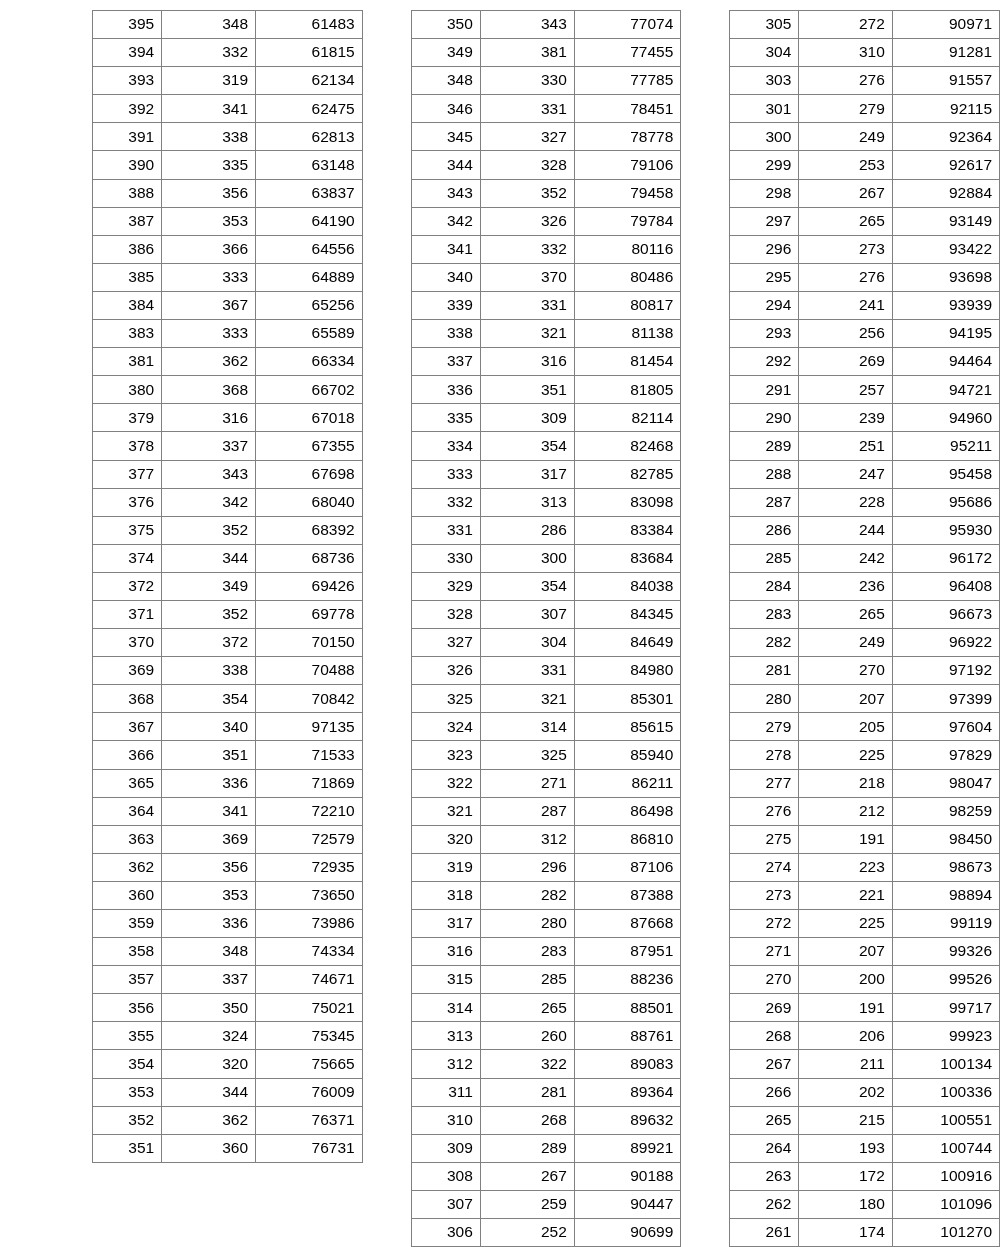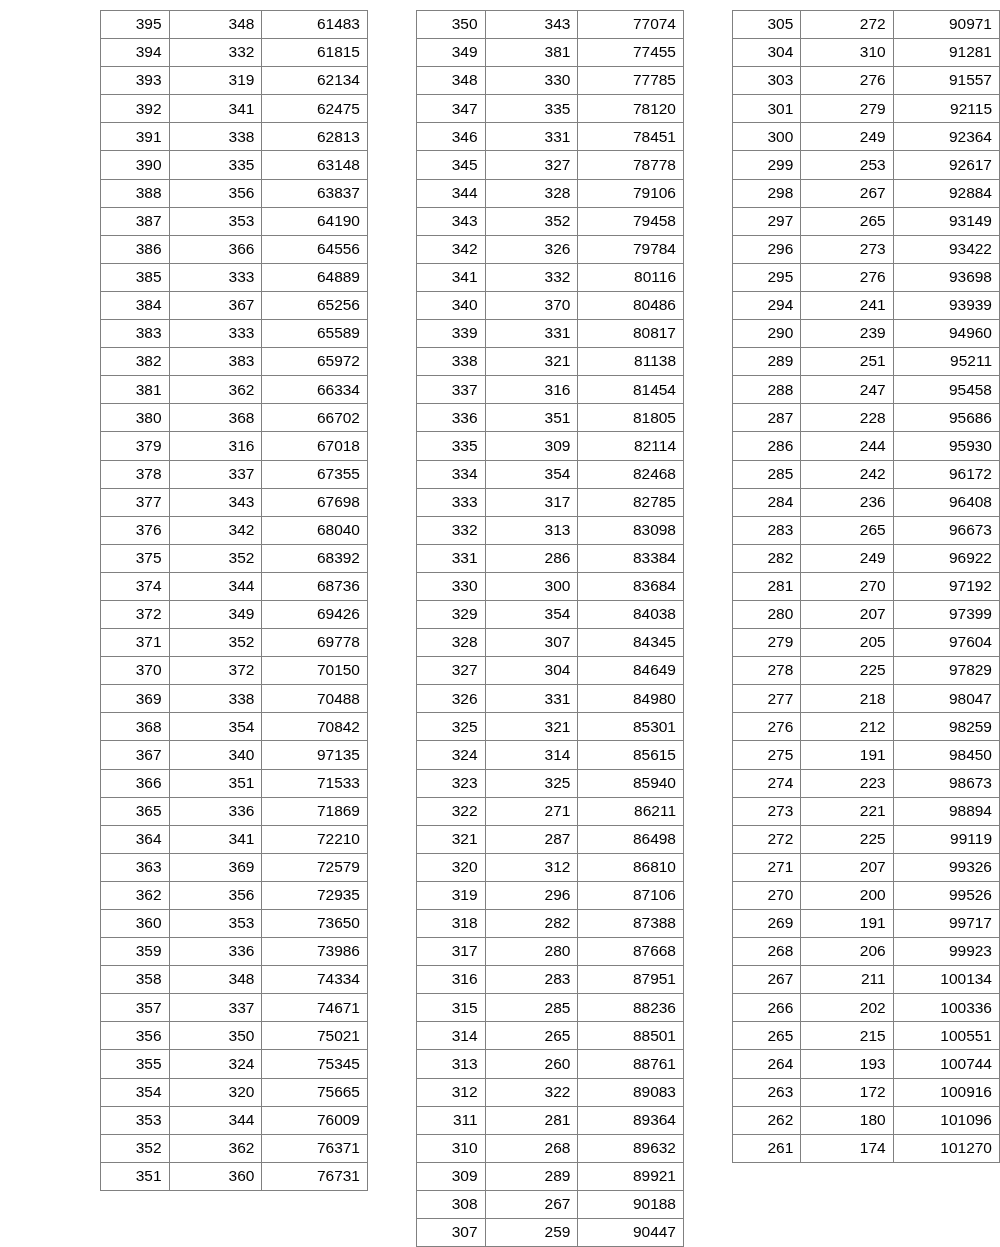--- a/index.html
+++ b/index.html
@@ -13,21 +13,21 @@
     height: 1247px;
     font-family: "Liberation Sans", sans-serif;
     color: #000000;
     overflow: hidden;
   }
   #page {
     position: relative;
     width: 1000px;
     height: 1247px;
     box-sizing: border-box;
-    padding: 10px 0 10px 12px;
+    padding: 10px 0 10px 4px;
     display: flex;
     flex-direction: row;
     align-items: flex-start;
     justify-content: flex-start;
   }
   .table-block {
     display: block;
   }
   .block-0 { margin-left: 88px; }
   .block-1 { margin-left: 48px; }
@@ -114,25 +114,20 @@
             <td class="col-score">384</td>
             <td class="col-count">367</td>
             <td class="col-cum">65256</td>
           </tr>
           <tr>
             <td class="col-score">383</td>
             <td class="col-count">333</td>
             <td class="col-cum">65589</td>
           </tr>
           <tr>
-            <td class="col-score">382</td>
-            <td class="col-count">383</td>
-            <td class="col-cum">65972</td>
-          </tr>
-          <tr>
             <td class="col-score">381</td>
             <td class="col-count">362</td>
             <td class="col-cum">66334</td>
           </tr>
           <tr>
             <td class="col-score">380</td>
             <td class="col-count">368</td>
             <td class="col-cum">66702</td>
           </tr>
           <tr>
@@ -285,25 +280,20 @@
             <td class="col-score">349</td>
             <td class="col-count">381</td>
             <td class="col-cum">77455</td>
           </tr>
           <tr>
             <td class="col-score">348</td>
             <td class="col-count">330</td>
             <td class="col-cum">77785</td>
           </tr>
           <tr>
-            <td class="col-score">347</td>
-            <td class="col-count">335</td>
-            <td class="col-cum">78120</td>
-          </tr>
-          <tr>
             <td class="col-score">346</td>
             <td class="col-count">331</td>
             <td class="col-cum">78451</td>
           </tr>
           <tr>
             <td class="col-score">345</td>
             <td class="col-count">327</td>
             <td class="col-cum">78778</td>
           </tr>
           <tr>
@@ -556,20 +546,35 @@
             <td class="col-score">295</td>
             <td class="col-count">276</td>
             <td class="col-cum">93698</td>
           </tr>
           <tr>
             <td class="col-score">294</td>
             <td class="col-count">241</td>
             <td class="col-cum">93939</td>
           </tr>
           <tr>
+            <td class="col-score">293</td>
+            <td class="col-count">256</td>
+            <td class="col-cum">94195</td>
+          </tr>
+          <tr>
+            <td class="col-score">292</td>
+            <td class="col-count">269</td>
+            <td class="col-cum">94464</td>
+          </tr>
+          <tr>
+            <td class="col-score">291</td>
+            <td class="col-count">257</td>
+            <td class="col-cum">94721</td>
+          </tr>
+          <tr>
             <td class="col-score">290</td>
             <td class="col-count">239</td>
             <td class="col-cum">94960</td>
           </tr>
           <tr>
             <td class="col-score">289</td>
             <td class="col-count">251</td>
             <td class="col-cum">95211</td>
           </tr>
           <tr>

